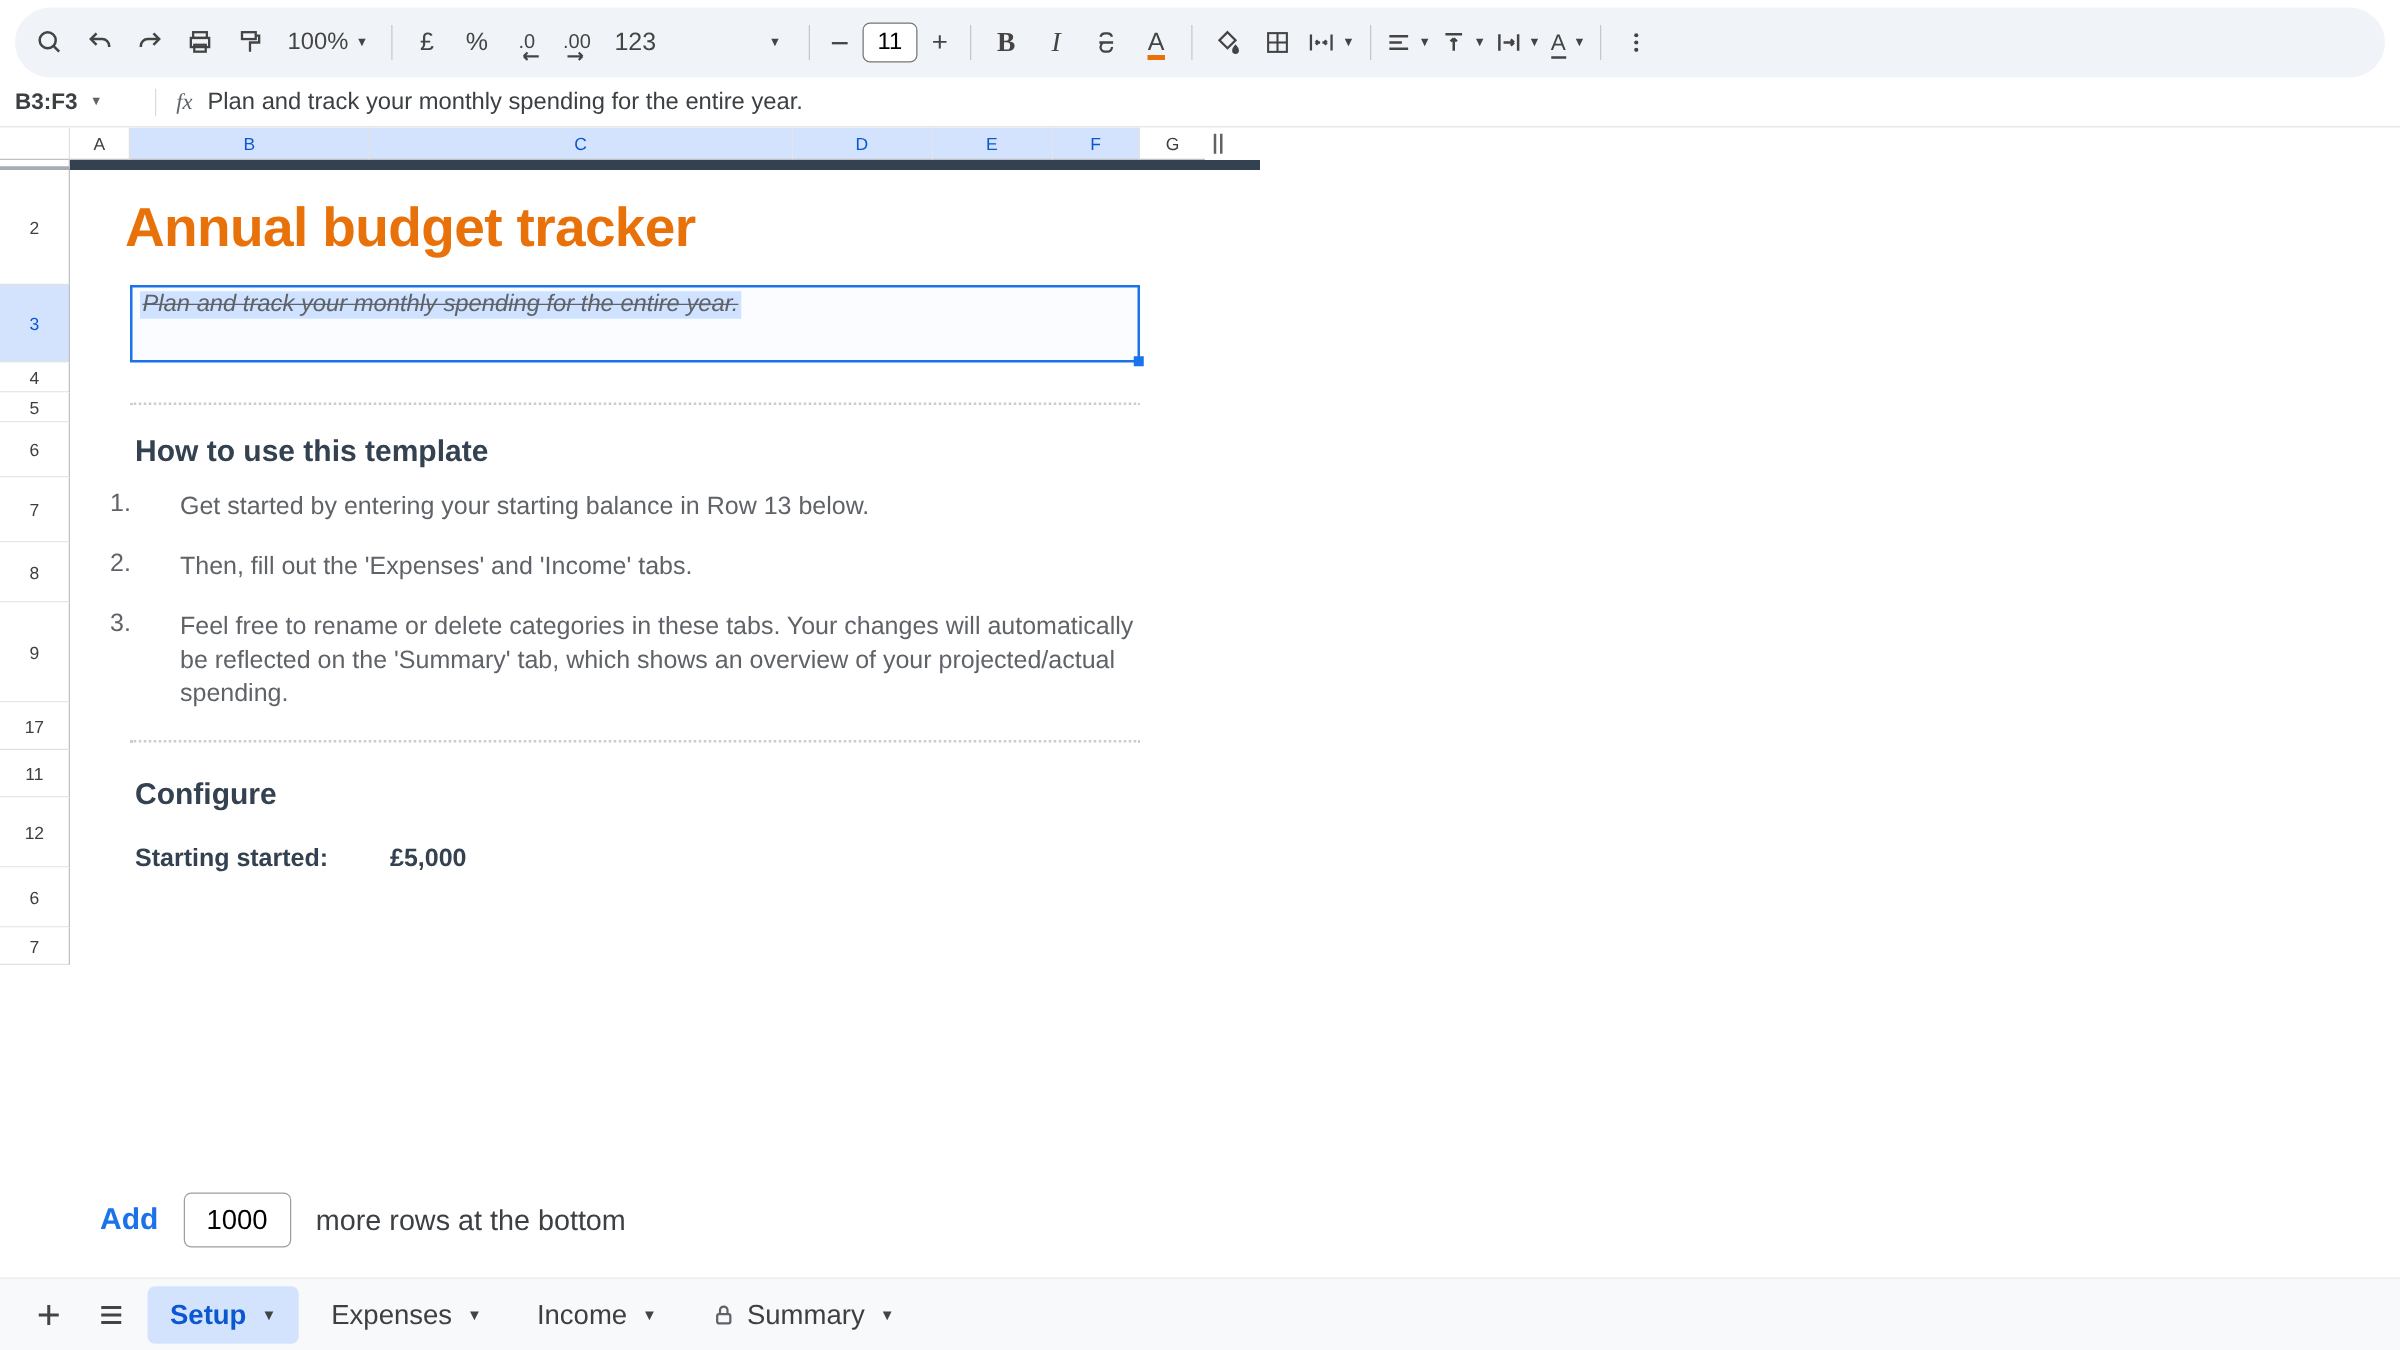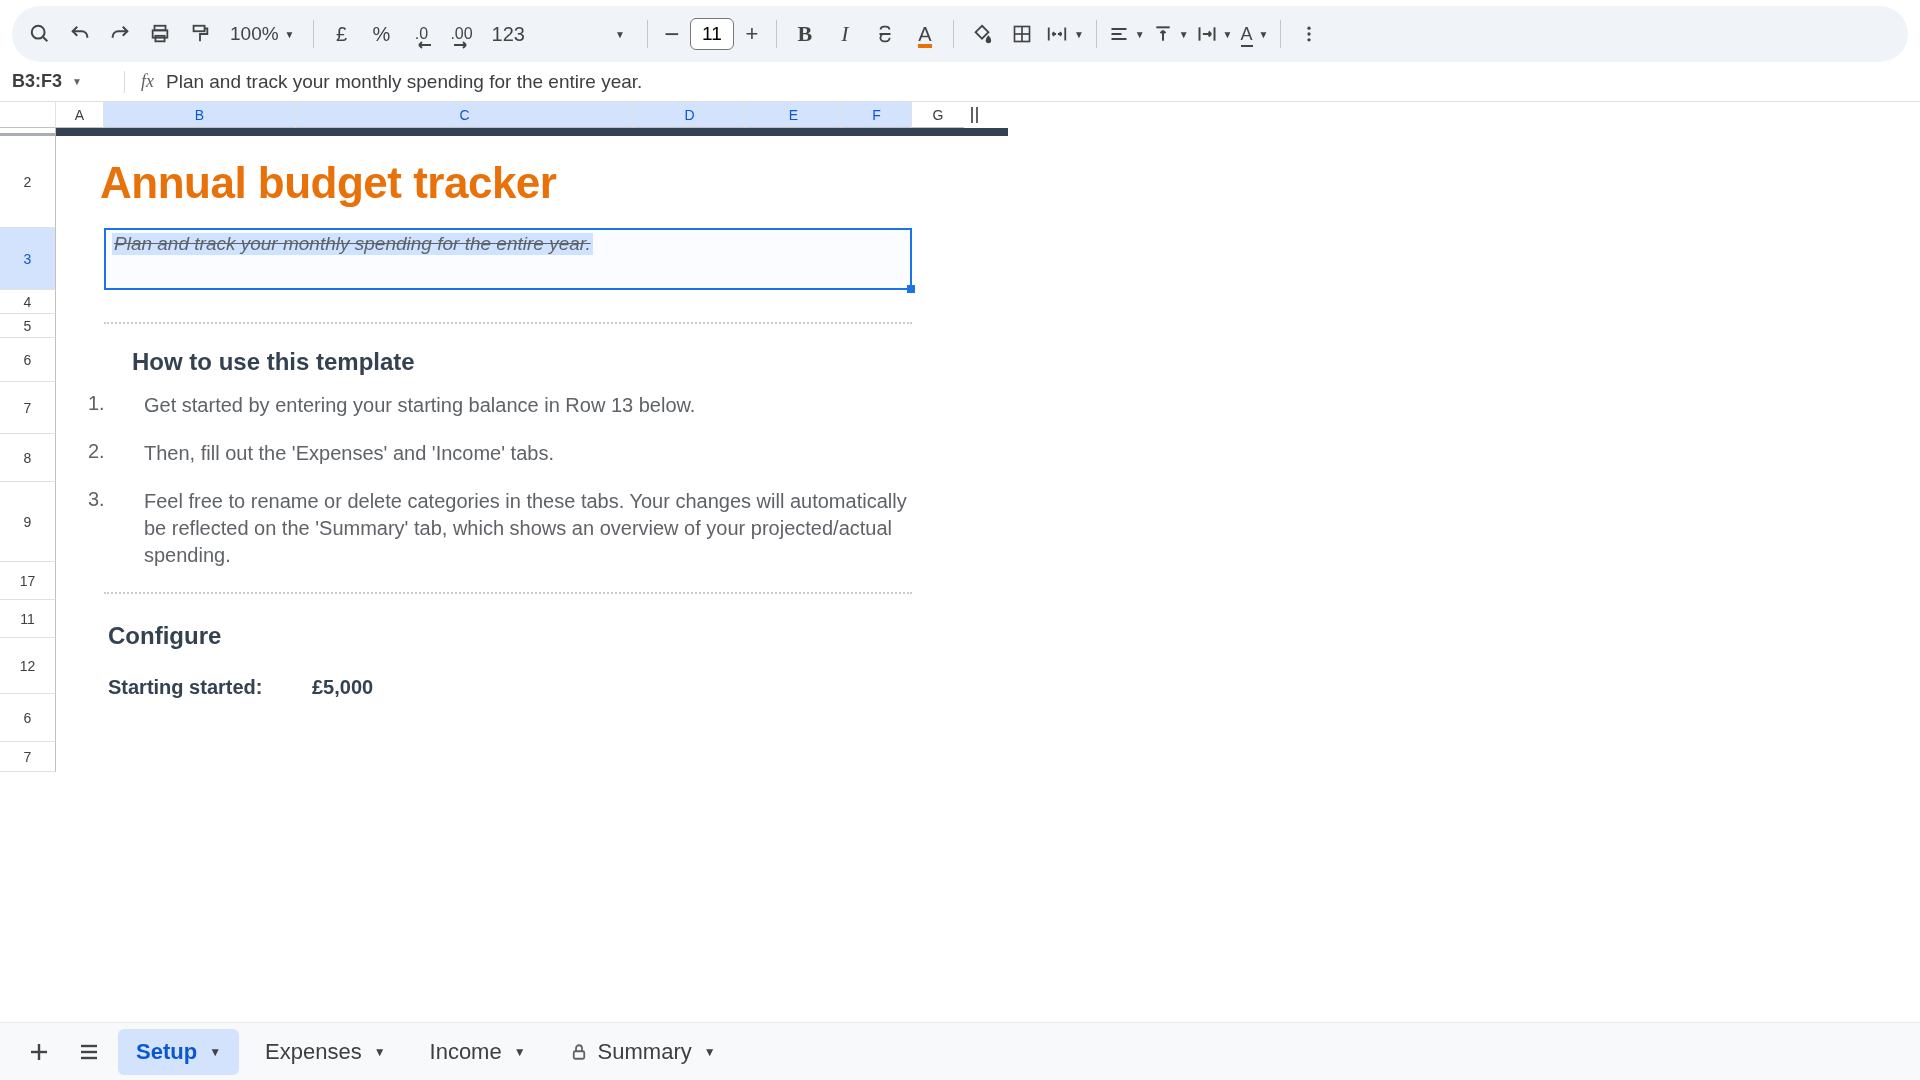--- a/index.html
+++ b/index.html
@@ -188,21 +188,21 @@
 }
 
 .dashed {
   position:absolute; left:48px; height:0;
   width: 808px;
   border-top: 2px dotted #c7cdd1;
 }
 
 .howto-h {
   position:absolute; left:52px;
-  font-size: 24px; font-weight: 800; color:#334150;margin-left:24px;
+  font-size: 24px; font-weight: 800; color:#334150;
 }
 .list-num {
   position:absolute; left:32px;
   font-size: 20px; color:#5f6368;
 }
 .list-txt {
   position:absolute; left:56px;
   font-size: 20px; color:#5f6368;
   width: 780px;
   line-height: 1.35;
@@ -469,20 +469,25 @@
 
         <div class="dashed" style="top:464px"></div>
 
         <div class="configure-h" style="top:494px">Configure</div>
         <div class="start-label" style="top:548px">Starting started:</div>
         <div class="start-val" style="top:548px;left:256px">£5,000</div>
       </div>
     </div>
   </div>
 
+  <div class="addrows">
+    <span class="addbtn">Add</span>
+    <input value="1000" style="">
+    <span class="suffix">more rows at the bottom</span>
+  </div>
 </div>
 
 <div class="tabs">
   <div class="ib">
     <svg width="24" height="24" viewBox="0 0 24 24" stroke="#444" stroke-width="2.4">
         <line x1="12" y1="4" x2="12" y2="20"></line>
         <line x1="4" y1="12" x2="20" y2="12"></line>
       </svg>
   </div>
   <div class="ib">

